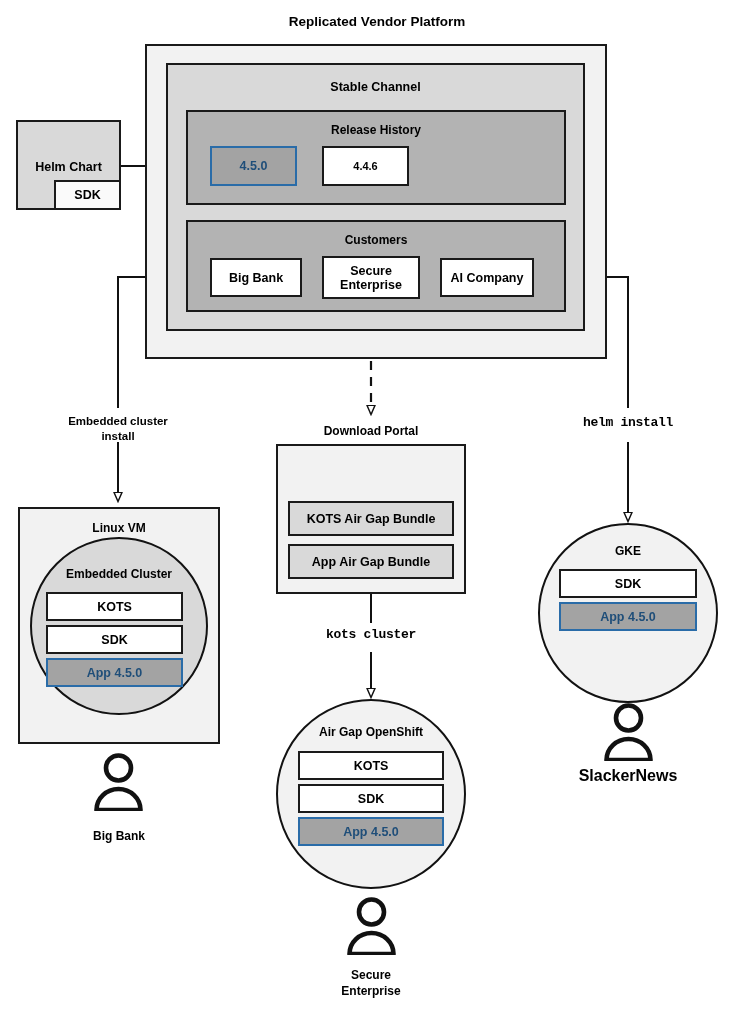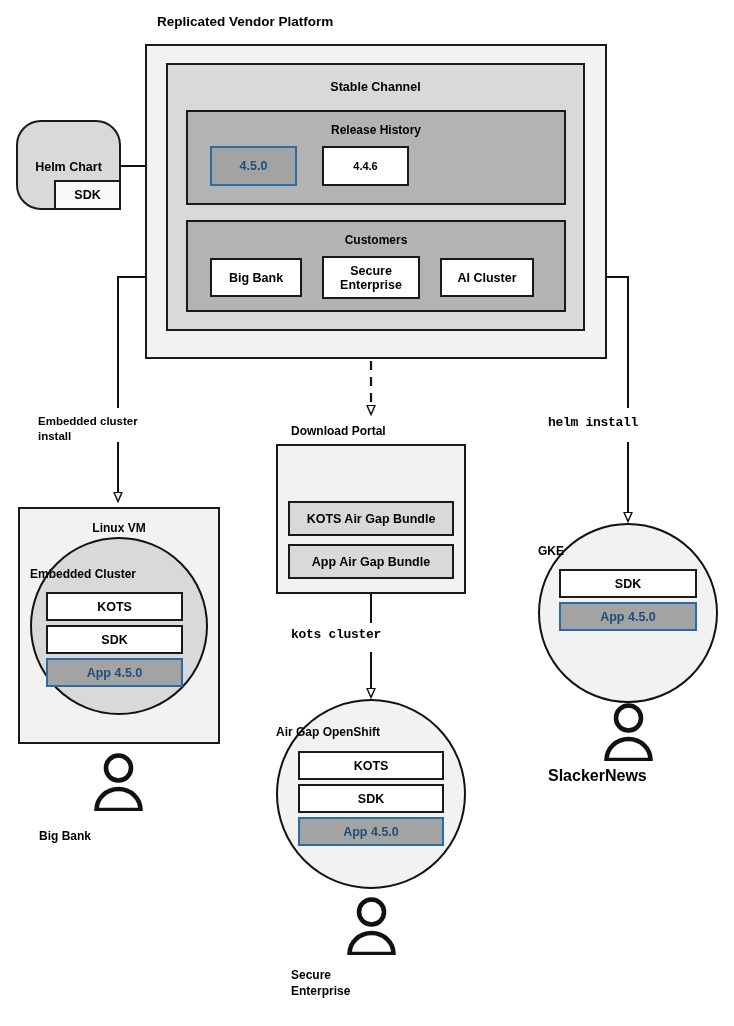--- a/index.html
+++ b/index.html
@@ -1,21 +1,21 @@
 <!DOCTYPE html>
 <html><head>
 <meta charset="utf-8">
 <style>
   html,body{margin:0;padding:0;background:#ffffff;}
   body{width:734px;height:1026px;position:relative;
        font-family:"Liberation Sans",sans-serif;color:#000;}
   .stage{position:absolute;left:0;top:0;width:734px;height:1026px;overflow:hidden;}
   svg.edges{position:absolute;left:0;top:0;width:734px;height:1026px;pointer-events:none;}
 
-  .lbl{position:absolute;font-weight:bold;}
+  .lbl{position:absolute;text-align:center;font-weight:bold;}
 
   
   .box{position:absolute;box-sizing:border-box;border:2px solid #1a1a1a;
        display:flex;align-items:center;justify-content:center;text-align:center;
        font-weight:bold;line-height:1.12;}
   .t-title{position:absolute;left:0;right:0;text-align:center;font-weight:bold;}
 
   .shade-0{background:#f2f2f2;}
   .shade-1{background:#d9d9d9;}
   .shade-2{background:#b3b3b3;}
@@ -79,23 +79,23 @@
   </div>
   <div class="box blue" style="left:210px;top:146px;width:87px;height:40px;font-size:12.5px;">4.5.0</div>
   <div class="box white" style="left:322px;top:146px;width:87px;height:40px;font-size:11px;">4.4.6</div>
 
   <div class="box shade-2" style="left:186px;top:220px;width:380px;height:92px;display:block;">
     <div class="t-title" style="top:12px;font-size:12px;">Customers</div>
   </div>
   <div class="box white" style="left:210px;top:258px;width:92px;height:39px;font-size:12.5px;">Big Bank</div>
   <div class="box white" style="left:322px;top:256px;width:98px;height:43px;font-size:12.5px;white-space:pre-line;">Secure
 Enterprise</div>
-  <div class="box white" style="left:440px;top:258px;width:94px;height:39px;font-size:12.5px;">AI Cluster</div>
+  <div class="box white" style="left:440px;top:258px;width:94px;height:39px;font-size:12.5px;">AI Company</div>
 
-  <div class="box shade-1" style="left:16px;top:120px;width:105px;height:90px;display:block;border-radius:25px;">
+  <div class="box shade-1" style="left:16px;top:120px;width:105px;height:90px;display:block;">
     <div class="t-title" style="top:38px;font-size:12.5px;">Helm Chart</div>
   </div>
   <div class="box white" style="left:54px;top:180px;width:67px;height:30px;font-size:12.5px;background:#fafafa;">SDK</div>
 
   <div class="lbl" style="left:38px;top:414px;width:160px;font-size:11.5px;line-height:1.3;white-space:pre-line;">Embedded cluster
 install</div>
 
   <div class="lbl mono" style="left:291px;top:627px;width:160px;font-size:13px;">kots cluster</div>
 
   <div class="lbl mono" style="left:548px;top:415px;width:160px;font-size:13px;">helm install</div>

